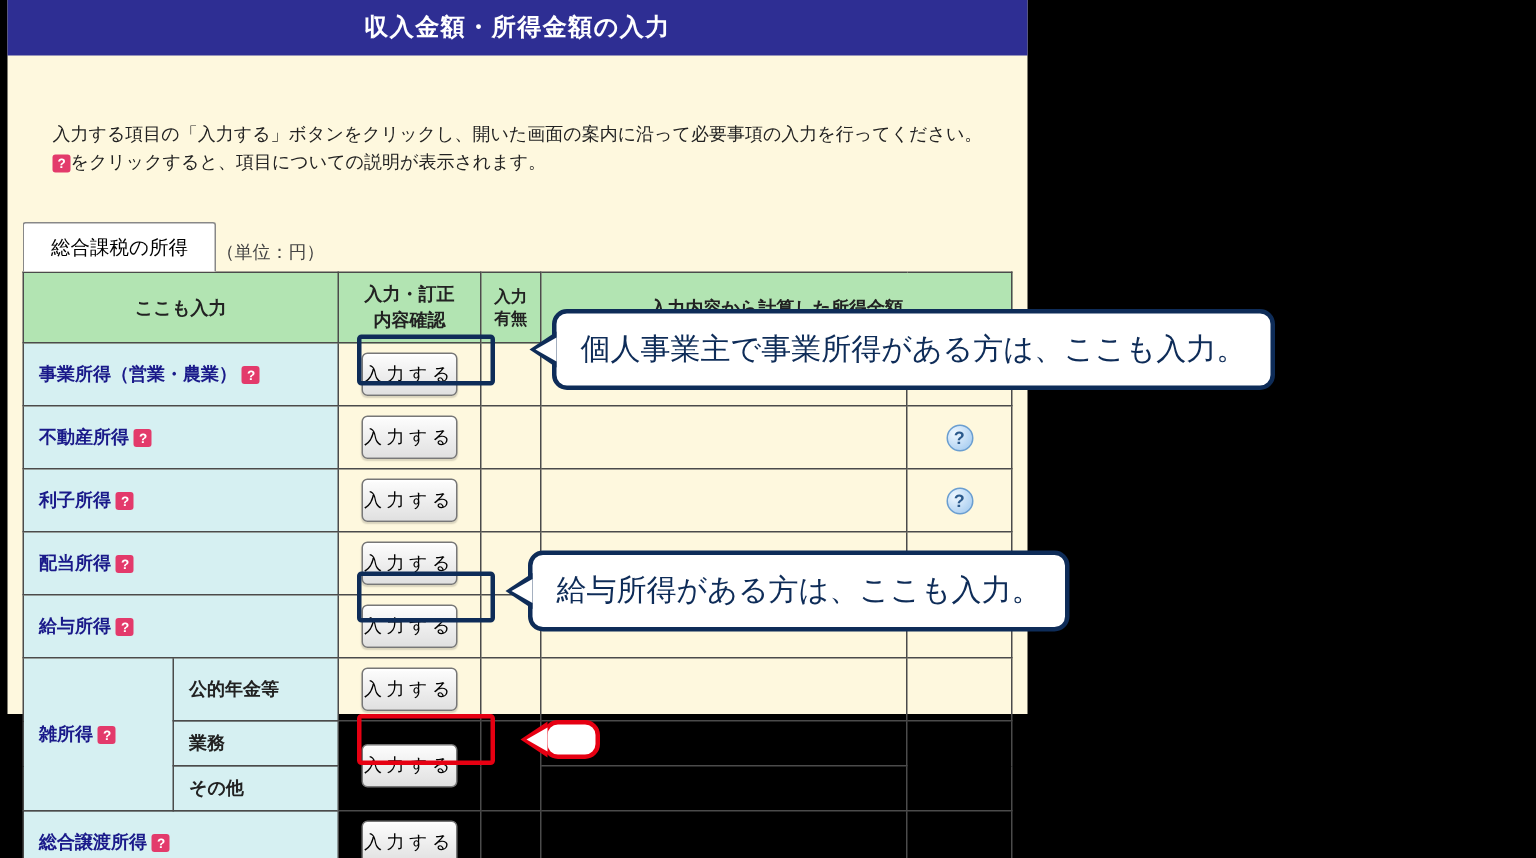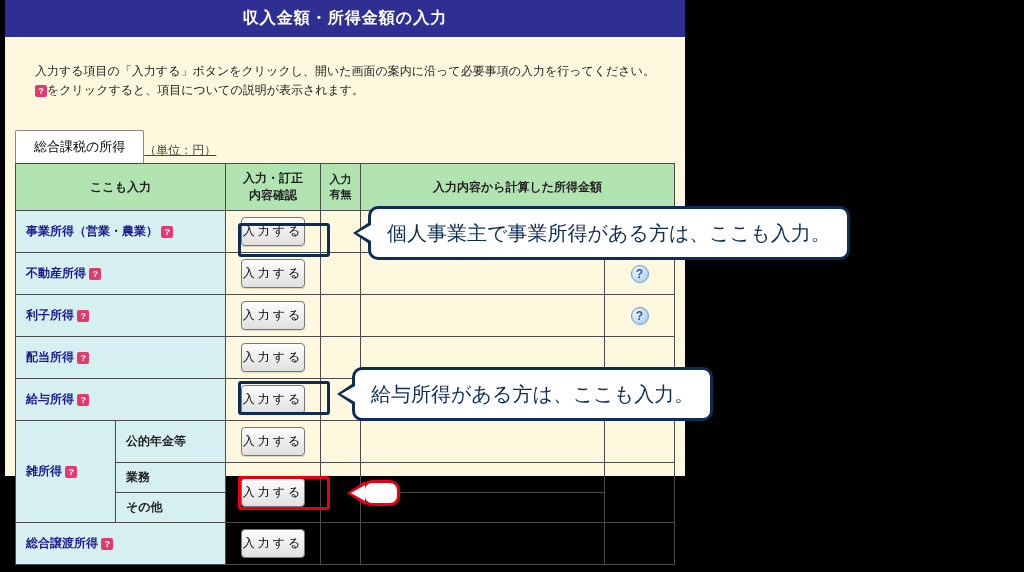--- a/index.html
+++ b/index.html
@@ -28,20 +28,21 @@
     font-size: 16px;
     padding: 8px 0;
     text-align: center;
     letter-spacing: 1px;
   }
   .instructions {
     padding: 25px 25px 10px 30px;
     font-size: 12px;
     color: #222;
     line-height: 1.6;
+    margin-top: 18px;
   }
   .help-badge {
     display: inline-block;
     width: 12px;
     height: 12px;
     background: #E33A6B;
     color: #fff;
     font-size: 9px;
     font-weight: bold;
     line-height: 12px;
@@ -60,21 +61,20 @@
     border-bottom: none;
     padding: 7px 18px;
     font-size: 13px;
     background: #fff;
     border-radius: 2px 2px 0 0;
   }
   .unit {
     font-size: 12px;
     color: #444;
     padding-bottom: 4px;
-    text-decoration: underline;
   }
   table.income {
     border-collapse: collapse;
     width: calc(100% - 20px);
     margin: 0 10px;
     font-size: 12px;
   }
   table.income th, table.income td {
     border: 1px solid #4B4B4B;
     padding: 6px 8px;

